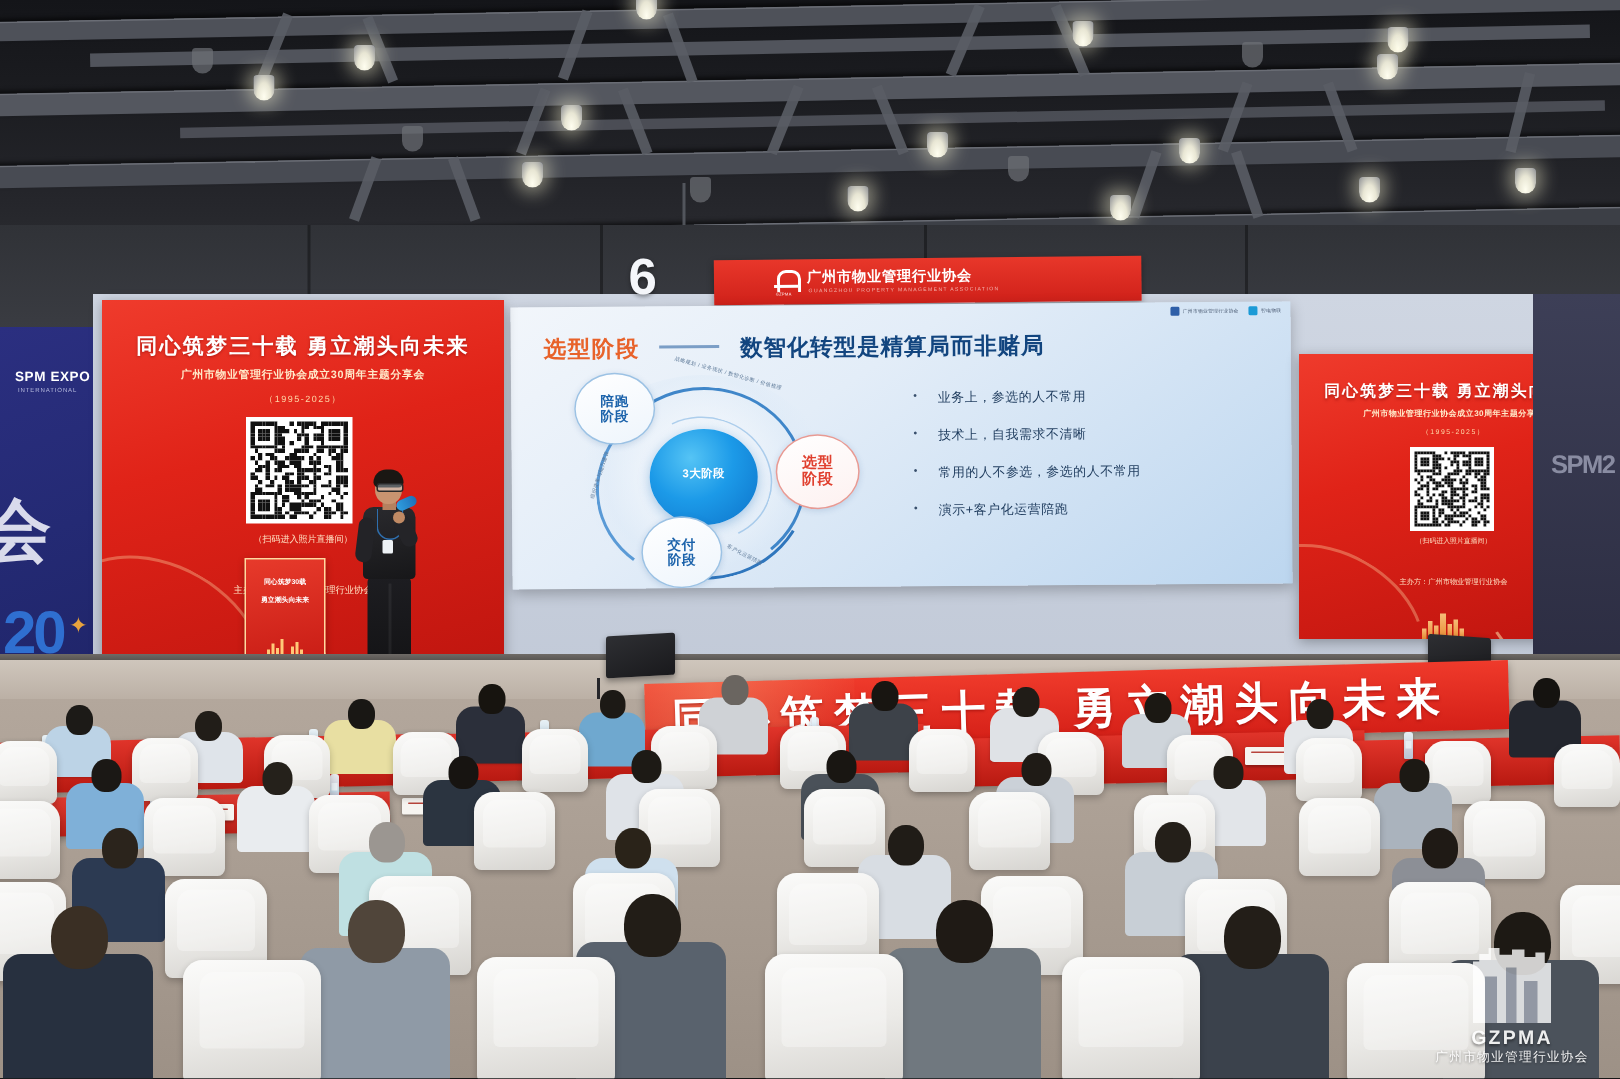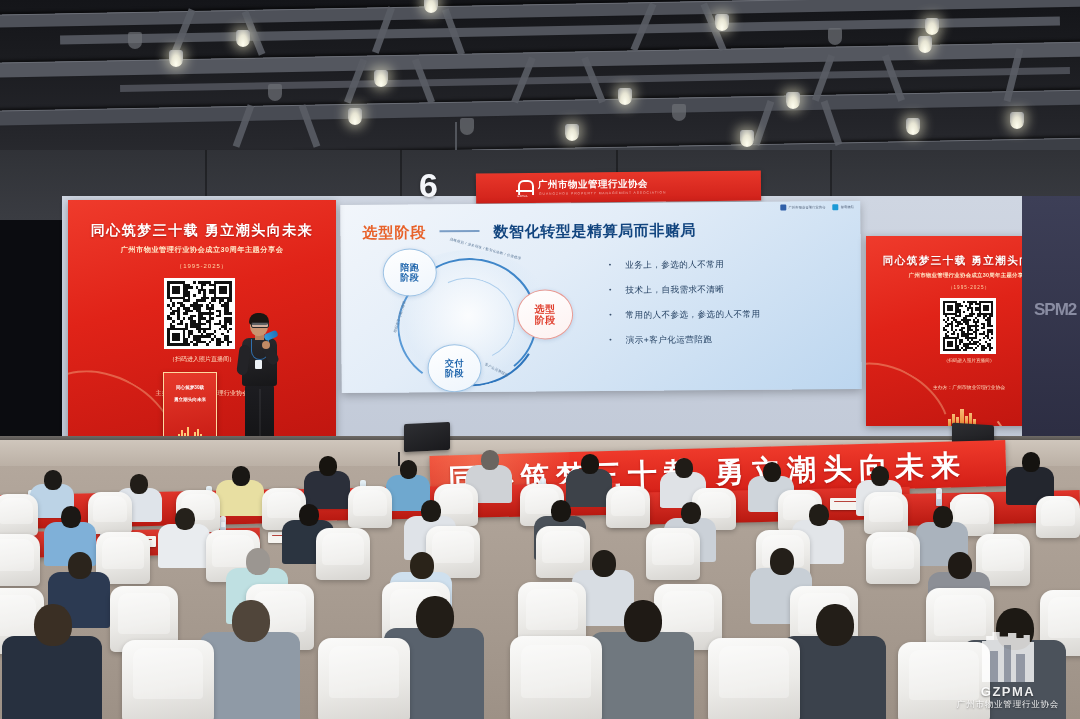--- a/index.html
+++ b/index.html
@@ -274,20 +274,28 @@
     <div class="lamp" style="left:740px;top:130px;"></div>
     <div class="rod" style="left:455px;top:122px;height:28px;"></div>
   </div>
 
   <div class="wallback"></div>
   <div class="wallseam" style="left:205px;"></div>
   <div class="wallseam" style="left:400px;"></div>
   <div class="wallseam" style="left:616px;"></div>
   <div class="wallseam" style="left:830px;"></div>
 
+  <div class="leftwall">
+    <div class="spm">SPM EXPO</div>
+    <div class="spmsub">INTERNATIONAL</div>
+    <div class="bigcn">会</div>
+    <div class="y20">20</div>
+    <div class="ystar">✦</div>
+    <div class="y25">25</div>
+  </div>
   <div class="redstrip"></div>
 
   <div class="stagewall"></div>
 
   <div class="slidenum">6</div>
 
   <div class="redband">
     <div class="amark">
       <div class="arch"></div>
         <div class="base"></div>
@@ -315,20 +323,23 @@
       <span class="main">数智化转型是精算局而非赌局</span>
     </div>
 
     <div class="ring">
       <div class="halo"></div>
       <div class="arc a1"></div>
       <div class="arc a2"></div>
       <div class="arc a3"></div>
       <div class="innerarc"></div>
 
+      <div class="core">
+        <span>3大阶段</span>
+      </div>
 
       <div class="node n-pei">
         <span>陪跑</span>
         <span>阶段</span>
       </div>
       <div class="node n-jiao">
         <span>交付</span>
         <span>阶段</span>
       </div>
       <div class="node n-xuan">

